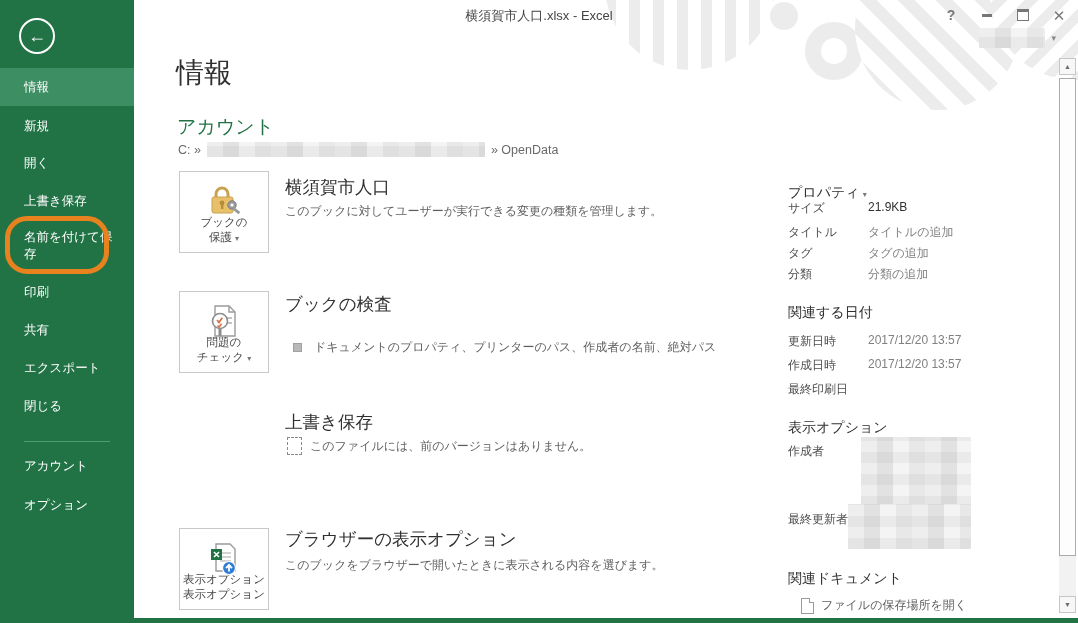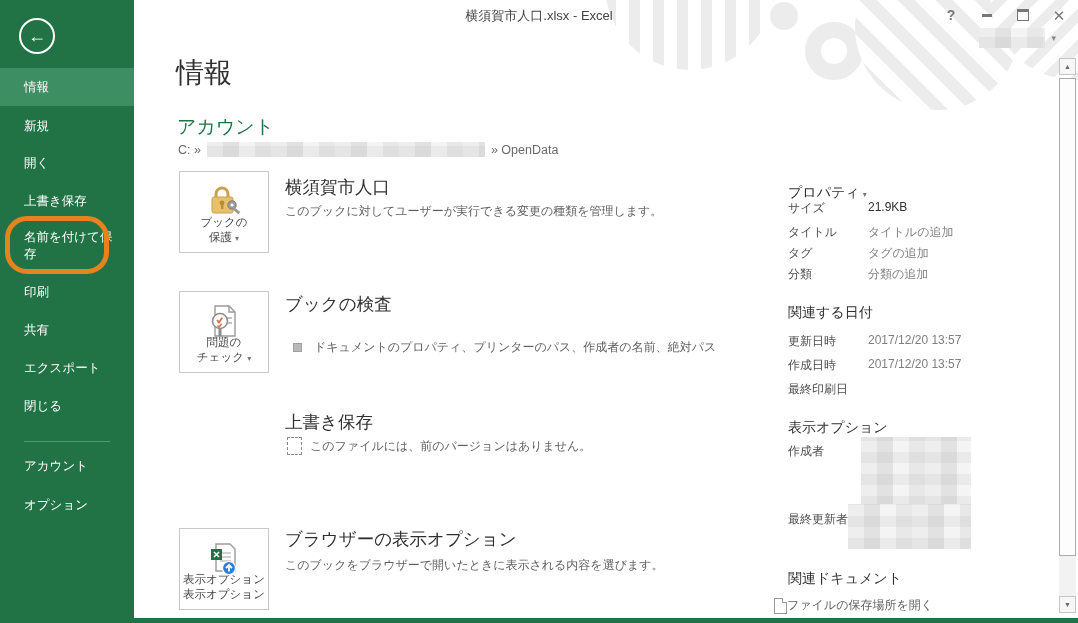--- a/index.html
+++ b/index.html
@@ -71,21 +71,21 @@
   .rp-head{position:absolute;left:788px;font-size:14px;color:#303030;}
   .rp-head .caret{font-size:8px;color:#777;margin-left:3px;}
   .rp-row{position:absolute;left:788px;width:230px;font-size:12px;display:flex;}
   .rp-row .l{width:80px;color:#4d4d4d;flex:none;}
   .rp-row .v{color:#808080;}
   .rp-row .v.strong{color:#303030;}
   .rp-row .v.link{cursor:pointer;}
   .author-mosaic{position:absolute;left:861px;top:437px;width:110px;height:70px;}
   .editor-mosaic{position:absolute;left:848px;top:504px;width:123px;height:45px;}
   .acct-mosaic{width:66px;height:20px;}
-  .doclink{position:absolute;left:774px;top:597px;display:flex;align-items:center;
+  .doclink{position:absolute;left:801px;top:597px;display:flex;align-items:center;gap:7px;
         font-size:12px;color:#5f5f5f;cursor:pointer;}
   .docicon{width:11px;height:14px;border:1px solid #9a9a9a;position:relative;background:#fff;}
   .docicon:before{content:"";position:absolute;right:-1px;top:-1px;width:4px;height:4px;background:#fff;
         border-left:1px solid #9a9a9a;border-bottom:1px solid #9a9a9a;}
   .dashdoc{width:13px;height:16px;border:1px dashed #8a8a8a;position:relative;background:#fff;flex:none;}
 
   
   .sbar{position:absolute;left:1059px;top:58px;width:18px;height:558px;}
   .sbtn{position:absolute;left:0;width:17px;height:17px;border:1px solid #c6c6c6;background:#f7f7f7;
         box-sizing:border-box;display:flex;align-items:center;justify-content:center;

